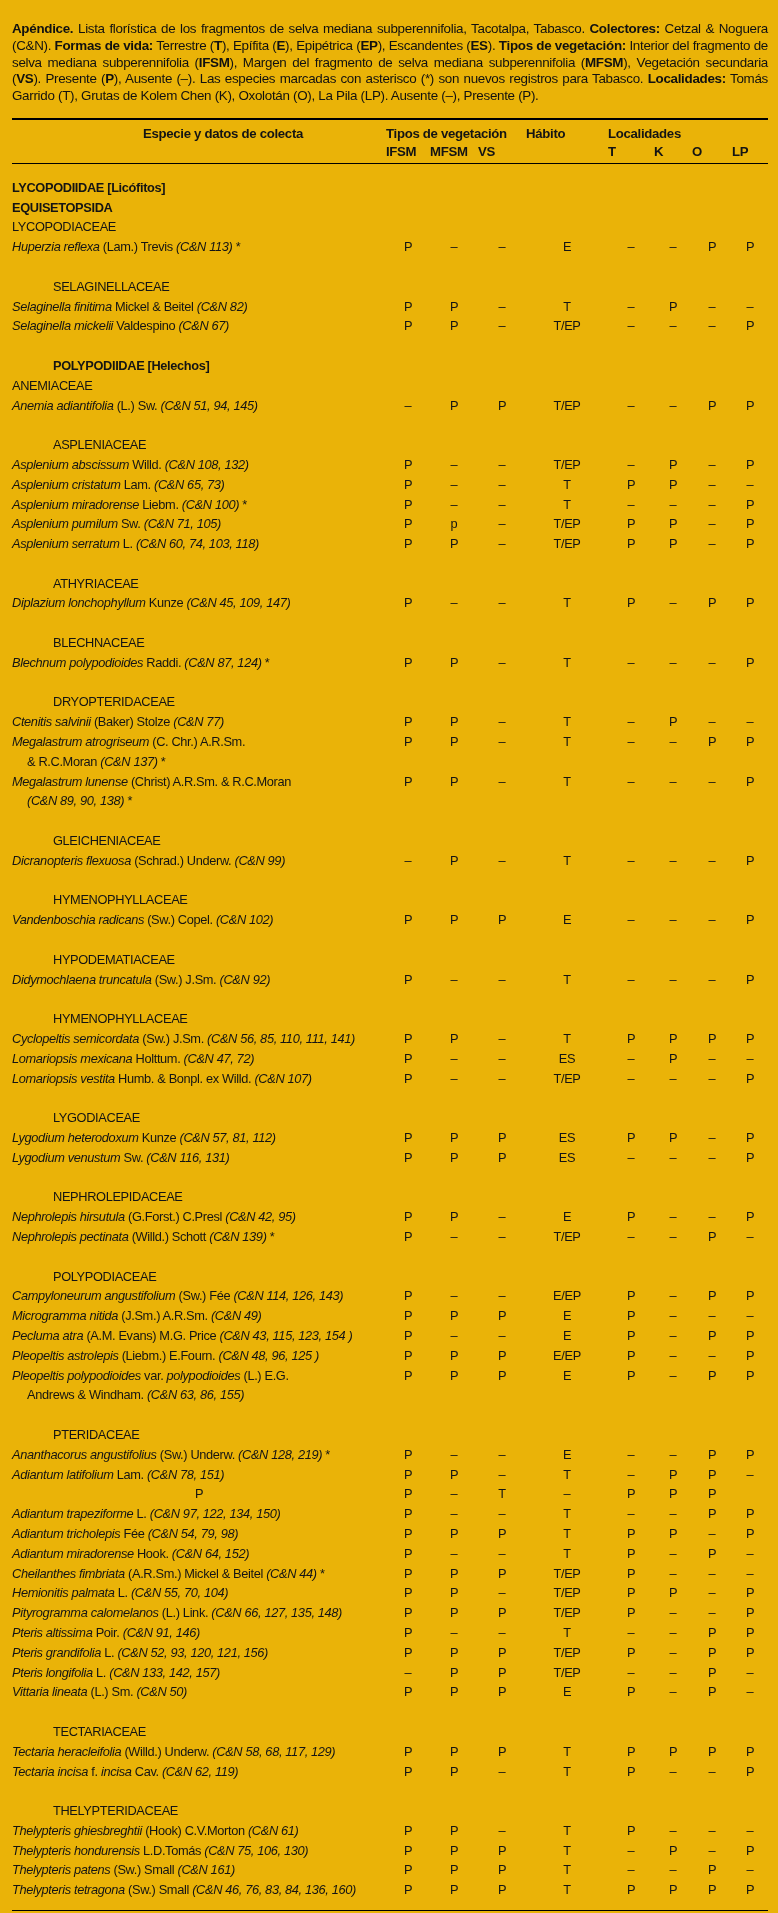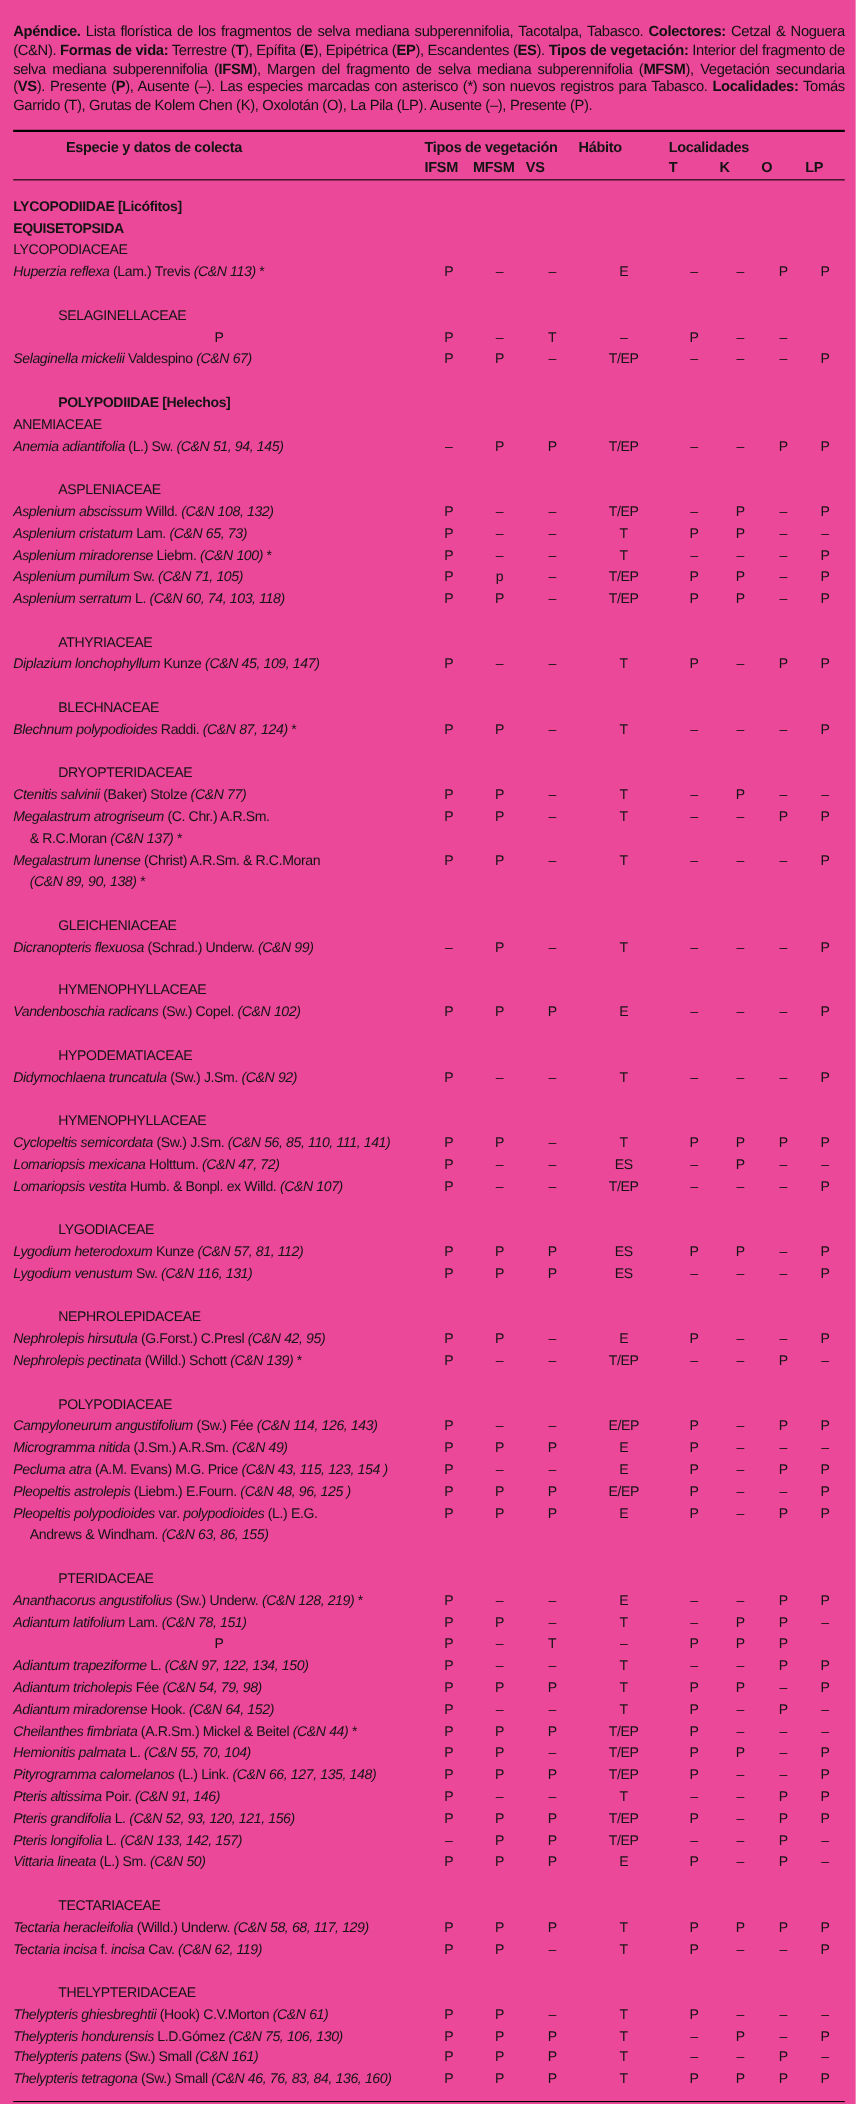--- a/index.html
+++ b/index.html
@@ -1,20 +1,20 @@
 <!DOCTYPE html>
 <html><head>
 <meta charset="utf-8">
 <style>
   html,body { margin:0; padding:0; background:#ffffff; }
   .page {
     position:relative;
     width:778px; height:1913px;
     box-sizing:border-box;
-    background:#ec4899;
+    background:#eab308;
     color:#141414;
     font-family:"Liberation Sans", sans-serif;
     padding:8px 10px 0 12px;
     overflow:hidden;
   }
   
   .intro {
     font-size:13.4px;
     line-height:16.6px;
     text-align:justify;
@@ -40,21 +40,21 @@
     line-height:18px;
   }
   .hrow2 {
     display:grid;
     grid-template-columns:374px 44px 48px 48px 82px 46px 38px 40px 36px;
     font-weight:bold;
     font-size:13.2px;
     line-height:17px;
   }
   .hc { }
-  .hl { text-align:left;padding-left:48px; }
+  .hl { text-align:center;padding-left:48px; }
 
   
   .tbody { padding-top:14px; font-size:12.8px; letter-spacing:-0.35px; }
   .trow {
     display:grid;
     grid-template-columns:374px 44px 48px 48px 82px 46px 38px 40px 36px;
     line-height:19.8px;
   }
   .trow.gap { margin-top:19.8px;margin-left:41px; }
   .trow.class .sp { font-weight:bold; }
@@ -145,20 +145,21 @@
         <div class="cell val"></div>
         <div class="cell val"></div>
         <div class="cell val"></div>
         <div class="cell val"></div>
         <div class="cell val"></div>
         <div class="cell val"></div>
         <div class="cell val"></div>
         <div class="cell val"></div>
       </div>
       <div class="trow species">
+        <div class="cell sp"><span class=" i">Selaginella finitima</span><span class=""> Mickel &amp; Beitel </span><span class=" i">(C&amp;N 82)</span></div>
         <div class="cell val">P</div>
         <div class="cell val">P</div>
         <div class="cell val">–</div>
         <div class="cell val">T</div>
         <div class="cell val">–</div>
         <div class="cell val">P</div>
         <div class="cell val">–</div>
         <div class="cell val">–</div>
       </div>
       <div class="trow species">
@@ -812,21 +813,21 @@
         <div class="cell val">P</div>
         <div class="cell val">P</div>
         <div class="cell val">–</div>
         <div class="cell val">T</div>
         <div class="cell val">P</div>
         <div class="cell val">–</div>
         <div class="cell val">–</div>
         <div class="cell val">–</div>
       </div>
       <div class="trow species">
-        <div class="cell sp"><span class=" i">Thelypteris hondurensis</span><span class=""> L.D.Gómez </span><span class=" i">(C&amp;N 75, 106, 130)</span></div>
+        <div class="cell sp"><span class=" i">Thelypteris hondurensis</span><span class=""> L.D.Tomás </span><span class=" i">(C&amp;N 75, 106, 130)</span></div>
         <div class="cell val">P</div>
         <div class="cell val">P</div>
         <div class="cell val">P</div>
         <div class="cell val">T</div>
         <div class="cell val">–</div>
         <div class="cell val">P</div>
         <div class="cell val">–</div>
         <div class="cell val">P</div>
       </div>
       <div class="trow species">

